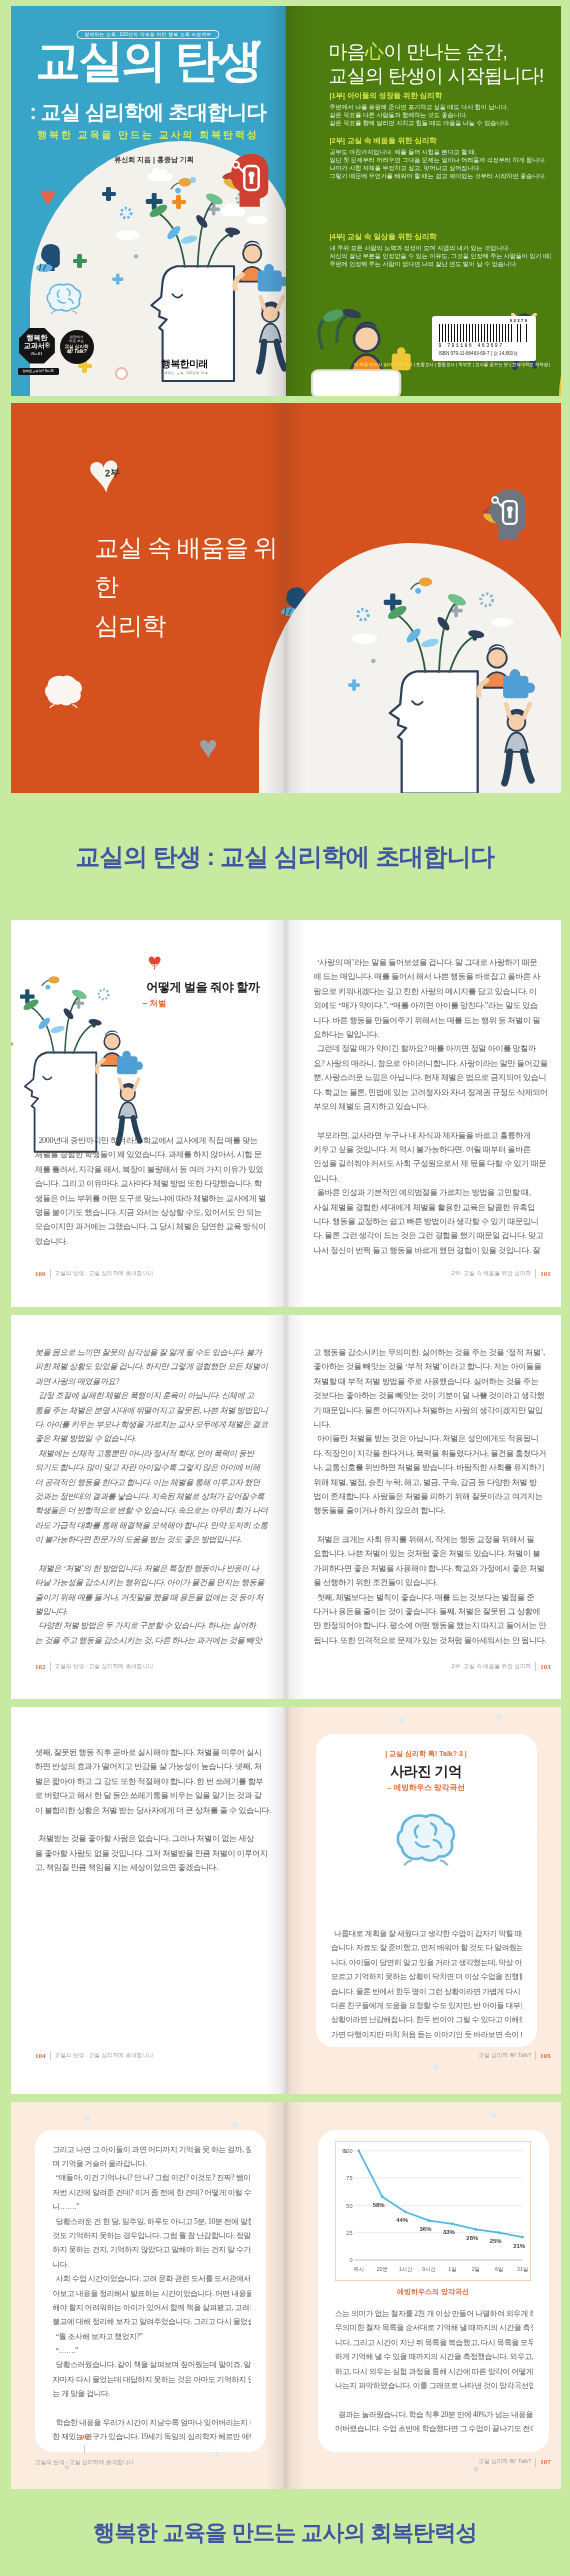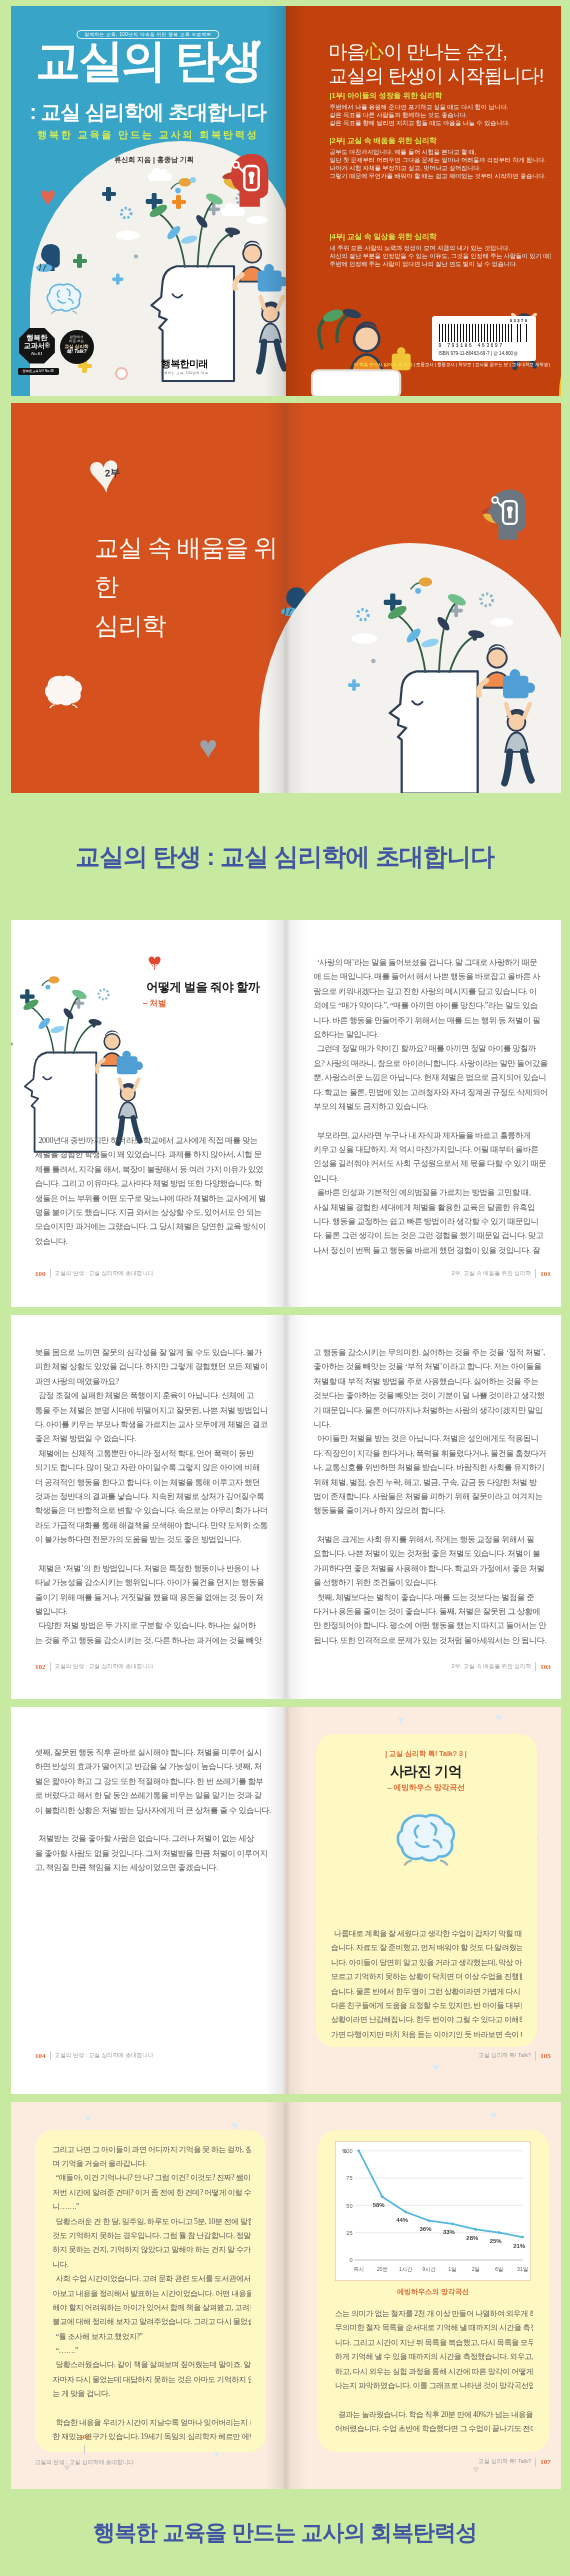--- a/index.html
+++ b/index.html
@@ -2,21 +2,21 @@
 <html style="font-size:11.2px"><head>
 <meta charset="utf-8">
 <style>
   html,body{margin:0;padding:0;}
   body{font-family:"Liberation Sans",sans-serif;background:#c8e9a0;}
   .canvas{position:relative;width:570px;height:2576px;background:#c8e9a0;overflow:hidden;}
   .abs{position:absolute;}
   .sec{position:absolute;left:10.5px;width:550px;overflow:hidden;}
   
   .cover-front{position:absolute;left:0;top:0;width:275px;height:390px;background:#38a5c8;overflow:hidden;}
-  .cover-back{position:absolute;left:275px;top:0;width:275px;height:390px;background:#c2410c;overflow:hidden;}
+  .cover-back{position:absolute;left:275px;top:0;width:275px;height:390px;background:#4d7c0f;overflow:hidden;}
   .spine{position:absolute;left:254px;top:0;width:42px;height:390px;
     background:linear-gradient(90deg,rgba(0,0,0,0) 0%,rgba(0,0,0,.10) 42%,rgba(40,40,40,.22) 50%,rgba(0,0,0,.08) 58%,rgba(0,0,0,0) 100%);}
   .series-pill{left:50%;transform:translateX(-50%);top:24px;border:0.7px solid rgba(255,255,255,.85);
     color:#fff;font-size:4.6px;padding:1.4px 7px;border-radius:5.6px;white-space:nowrap;letter-spacing:0.4px;}
   .cv-title{left:0;top:32px;width:100%;text-align:center;color:#fff;font-size:45px;font-weight:900;letter-spacing:-2.1px;line-height:1;}
   .cv-heart{left:241px;top:29px;color:#fff;font-size:17px;}
   .cv-sub{left:0;top:92px;width:100%;text-align:center;color:#fff;font-size:20.3px;font-weight:700;letter-spacing:-0.7px;}
   .cv-slogan{left:0;top:123px;width:100%;text-align:center;color:#d6e94e;font-size:9.8px;font-weight:700;letter-spacing:2.1px;}
   .cv-blob{left:19.6px;top:135px;width:261px;height:256px;background:#f3f1ec;border-radius:58% 42% 0 0/62% 38% 0 0;}
   .cv-author{left:42px;top:149px;width:203px;text-align:center;color:#3a3a3a;font-size:7px;font-weight:700;}
@@ -75,21 +75,21 @@
   .body-lines{font-family:"Liberation Serif",serif;font-size:8px;color:#555;letter-spacing:-0.3px;}
   .card-lines{font-family:"Liberation Serif",serif;font-size:7.6px;color:#555;letter-spacing:-0.3px;}
   .pfooter{position:absolute;display:flex;align-items:center;gap:4.2px;font-size:5.6px;color:#9a9a9a;}
   .pnum{color:#e06a36;font-weight:700;font-size:7px;font-family:"Liberation Serif",serif;}
   .fsep{width:0.7px;height:9px;background:#ccc;}
   .chap-heart{color:#e2482f;font-size:24px;line-height:21px;text-align:center;}
   .chap-no{position:absolute;left:0;top:4.9px;width:100%;text-align:center;color:#fff;font-size:6.3px;font-weight:700;}
   .chap-title{text-align:center;color:#222;font-size:12px;font-weight:700;letter-spacing:-0.4px;}
   .chap-sub{text-align:center;color:#e8663c;font-size:8.4px;font-weight:700;}
   .peach{background:#fcecdf;}
-  .card{background:#fef9c3;border-radius:18px;}
+  .card{background:#ffffff;border-radius:18px;}
   .talk-tag{text-align:center;color:#e06a36;font-size:7px;font-weight:700;}
   .talk-title{text-align:center;color:#222;font-size:14px;font-weight:900;letter-spacing:-0.4px;}
   .talk-sub{text-align:center;color:#e06a36;font-size:7.7px;font-weight:700;}
   .chart-caption{text-align:center;color:#e06a36;font-size:7px;font-weight:700;}
   .ph::before{content:"♥";color:#d8ecf8;font-size:11.2px;}
   .ph.g::before{color:#e3d9d2;}
 </style>
 </head>
 <body>
 
@@ -356,21 +356,21 @@
         <div class="tl">외에도 “매가 약이다.”, “매를 아끼면 아이를 망친다.”라는 말도 있습</div>
         <div class="tl">니다. 바른 행동을 만들어주기 위해서는 매를 드는 행위 등 처벌이 필</div>
         <div class="tl">요하다는 말입니다.</div>
         <div class="tl">  그런데 정말 매가 약이긴 할까요? 매를 아끼면 정말 아이를 망칠까</div>
         <div class="tl">요? 사랑의 매라니, 참으로 아이러니합니다. 사랑이라는 말만 들어갔을</div>
         <div class="tl">뿐, 사랑스러운 느낌은 아닙니다. 현재 체벌은 법으로 금지되어 있습니</div>
         <div class="tl">다. 학교는 물론, 민법에 있는 고려청자와 자녀 징계권 규정도 삭제되어</div>
         <div class="tl">부모의 체벌도 금지하고 있습니다.</div>
         <div class="tl"> </div>
         <div class="tl">  부모라면, 교사라면 누구나 내 자식과 제자들을 바르고 훌륭하게</div>
-        <div class="tl">키우고 싶을 대답하지. 저 역시 마찬가지입니다. 어릴 때부터 올바른</div>
+        <div class="tl">키우고 싶을 것입니다. 저 역시 불가능하다면. 어릴 때부터 올바른</div>
         <div class="tl">인성을 길러줘야 커서도 사회 구성원으로서 제 몫을 다할 수 있기 때문</div>
         <div class="tl">입니다.</div>
         <div class="tl">  올바른 인성과 기본적인 예의범절을 가르치는 방법을 고민할 때,</div>
         <div class="tl">사실 체벌을 경험한 세대에게 체벌을 활용한 교육은 달콤한 유혹입</div>
         <div class="tl">니다. 행동을 교정하는 쉽고 빠른 방법이라 생각할 수 있기 때문입니</div>
         <div class="tl">다. 물론 그런 생각이 드는 것은 그런 경험을 했기 때문일 겁니다. 맞고</div>
         <div class="tl">나서 정신이 번쩍 들고 행동을 바르게 했던 경험이 있을 것입니다. 잘</div>
       </div>
     <div class="pfooter" style="left:24.5px;bottom:29px;">
       <span class="pnum">100</span>
@@ -379,21 +379,21 @@
     </div>
     <div class="pfooter" style="right:9.8px;bottom:29px;">
       <span>2부. 교실 속 배움을 위한 심리학</span>
         <span class="fsep"></span>
         <span class="pnum">101</span>
     </div>
     <div class="gutter"></div>
   </section>
 
   <section class="sec spread" style="top:1315px;height:384px;">
-    <div class="abs body-lines" style="left:24.5px;top:31px;width:237px;">
+    <div class="abs body-lines" style="left:24.5px;top:31px;width:237px;font-style:italic;">
         <div class="tl">봇을 몸으로 느끼면 잘못의 심각성을 잘 알게 될 수도 있습니다. 불가</div>
         <div class="tl">피한 체벌 상황도 있었을 겁니다. 하지만 그렇게 경험했던 모든 체벌이</div>
         <div class="tl">과연 사랑의 매였을까요?</div>
         <div class="tl">  감정 조절에 실패한 체벌은 폭행이지 훈육이 아닙니다. 신체에 고</div>
         <div class="tl">통을 주는 체벌은 분명 시대에 뒤떨어지고 잘못된, 나쁜 처벌 방법입니</div>
         <div class="tl">다. 아이를 키우는 부모나 학생을 가르치는 교사 모두에게 체벌은 결코</div>
         <div class="tl">좋은 처벌 방법일 수 없습니다.</div>
         <div class="tl">  체벌에는 신체적 고통뿐만 아니라 정서적 학대, 언어 폭력이 동반</div>
         <div class="tl">되기도 합니다. 많이 맞고 자란 아이일수록 그렇지 않은 아이에 비해</div>
         <div class="tl">더 공격적인 행동을 한다고 합니다. 이는 체벌을 통해 이루고자 했던</div>

